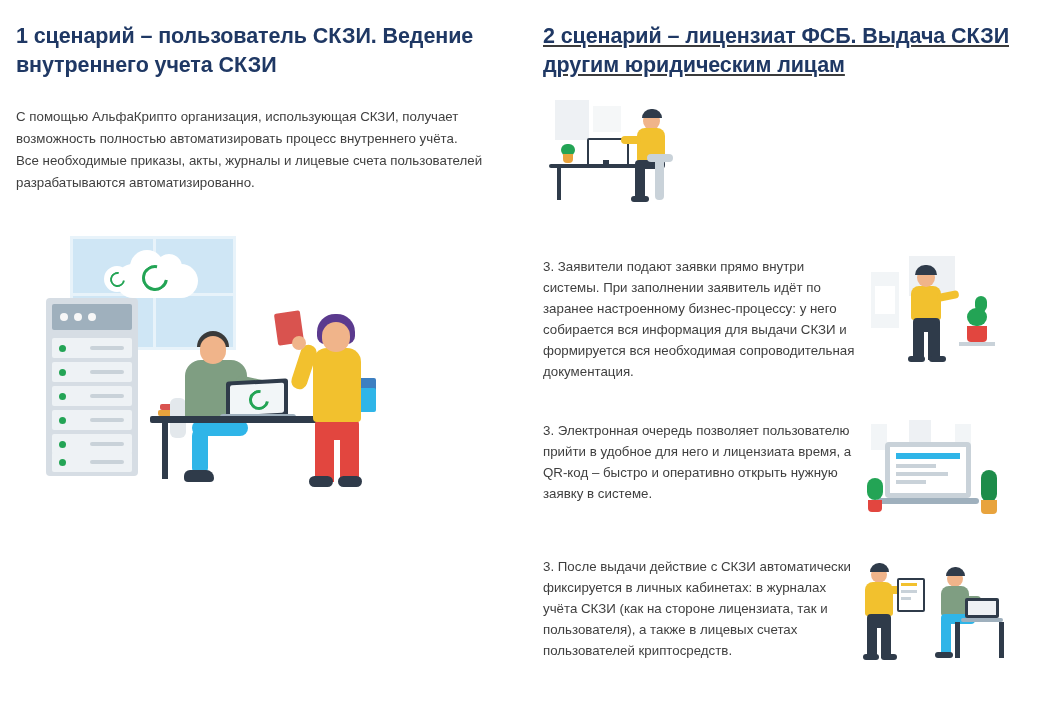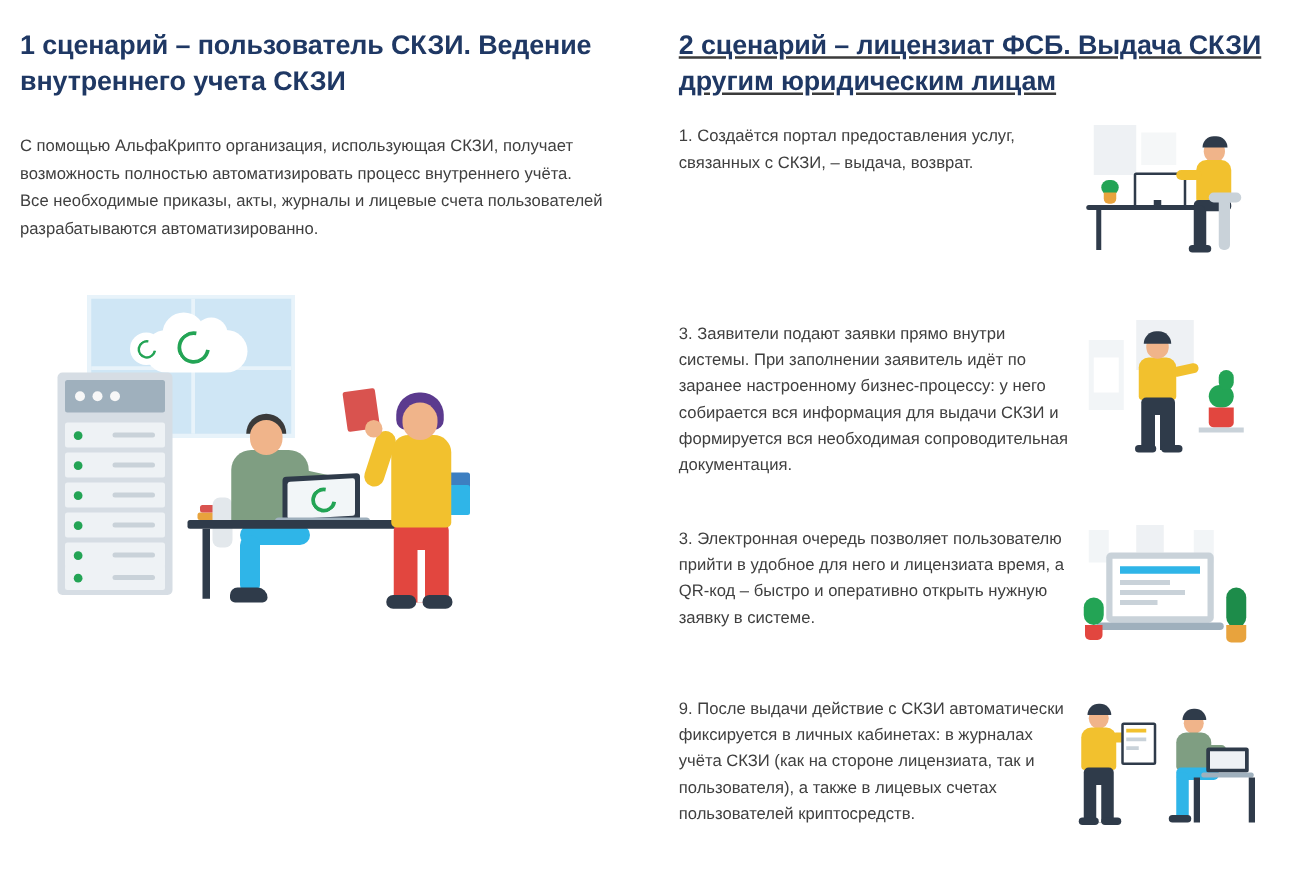--- a/index.html
+++ b/index.html
@@ -260,21 +260,20 @@
     <div class="p2-body"></div>
     <div class="p2-hair"></div>
     <div class="p2-head"></div>
   </div>
 
   <div class="col-right">
     <h2 class="heading">2 сценарий – лицензиат ФСБ. Выдача СКЗИ другим юридическим лицам</h2>
   </div>
 
   <div class="row" id="row1">
-    <div class="row-text">1. Создаётся портал предоставления услуг, связанных с СКЗИ, – выдача, возврат.</div>
     <div class="row-art">
       <div class="s-bg" style="left:12px; top:2px; width:34px; height:40px; background:#eef1f4;"></div>
       <div class="s-bg" style="left:50px; top:8px; width:28px; height:26px; background:#f5f7f8;"></div>
       <div class="s-plant" style="left:18px; top:46px; width:14px; height:12px; border-radius:6px;"></div>
       <div class="s-pot" style="left:20px; top:56px; width:10px; height:9px; background:#e8a33d;"></div>
       <div class="s-desk" style="left:6px; top:66px; width:104px; height:4px; border-radius:2px;"></div>
       <div class="s-desk" style="left:14px; top:70px; width:4px; height:32px;"></div>
       <div class="s-desk" style="left:98px; top:70px; width:4px; height:32px;"></div>
       <div class="s-screen" style="left:44px; top:40px; width:38px; height:24px; border-radius:2px;"></div>
       <div class="s-dark" style="left:60px; top:62px; width:6px; height:5px;"></div>
@@ -325,21 +324,21 @@
       <div class="s-gray" style="left:33px; top:60px; width:30px; height:4px;"></div>
       <div class="s-gray" style="left:14px; top:78px; width:102px; height:6px; background:#9fb0bd; border-radius:3px;"></div>
       <div class="s-plant" style="left:4px; top:58px; width:16px; height:22px; border-radius:8px;"></div>
       <div class="s-pot" style="left:5px; top:80px; width:14px; height:12px;"></div>
       <div class="s-plant" style="left:118px; top:50px; width:16px; height:32px; border-radius:8px; background:#1d8c4a;"></div>
       <div class="s-pot" style="left:118px; top:80px; width:16px; height:14px; background:#e8a33d;"></div>
     </div>
   </div>
 
   <div class="row" id="row4">
-    <div class="row-text">9. После выдачи действие с СКЗИ автоматически фиксируется в личных кабинетах: в журналах учёта СКЗИ (как на стороне лицензиата, так и пользователя), а также в лицевых счетах пользователей криптосредств.</div>
+    <div class="row-text">3. После выдачи действие с СКЗИ автоматически фиксируется в личных кабинетах: в журналах учёта СКЗИ (как на стороне лицензиата, так и пользователя), а также в лицевых счетах пользователей криптосредств.</div>
     <div class="row-art">
       <div class="s-skin" style="left:8px; top:10px; width:16px; height:17px;"></div>
       <div class="s-dark" style="left:7px; top:7px; width:19px; height:9px; border-radius:9px 9px 0 0;"></div>
       <div class="s-person" style="left:2px; top:26px; width:28px; height:34px; border-radius:8px 8px 3px 3px;"></div>
       <div class="s-person" style="left:26px; top:30px; width:18px; height:8px; border-radius:4px;"></div>
       <div class="s-dark" style="left:4px; top:58px; width:24px; height:44px; border-radius:4px;"></div>
       <div class="s-bg" style="left:14px; top:72px; width:4px; height:30px; background:#ffffff;"></div>
       <div class="s-dark" style="left:0px; top:98px; width:16px; height:6px; border-radius:3px;"></div>
       <div class="s-dark" style="left:18px; top:98px; width:16px; height:6px; border-radius:3px;"></div>
       <div class="s-screen" style="left:34px; top:22px; width:24px; height:30px; border:2px solid #2f3b4a; border-radius:2px;"></div>

